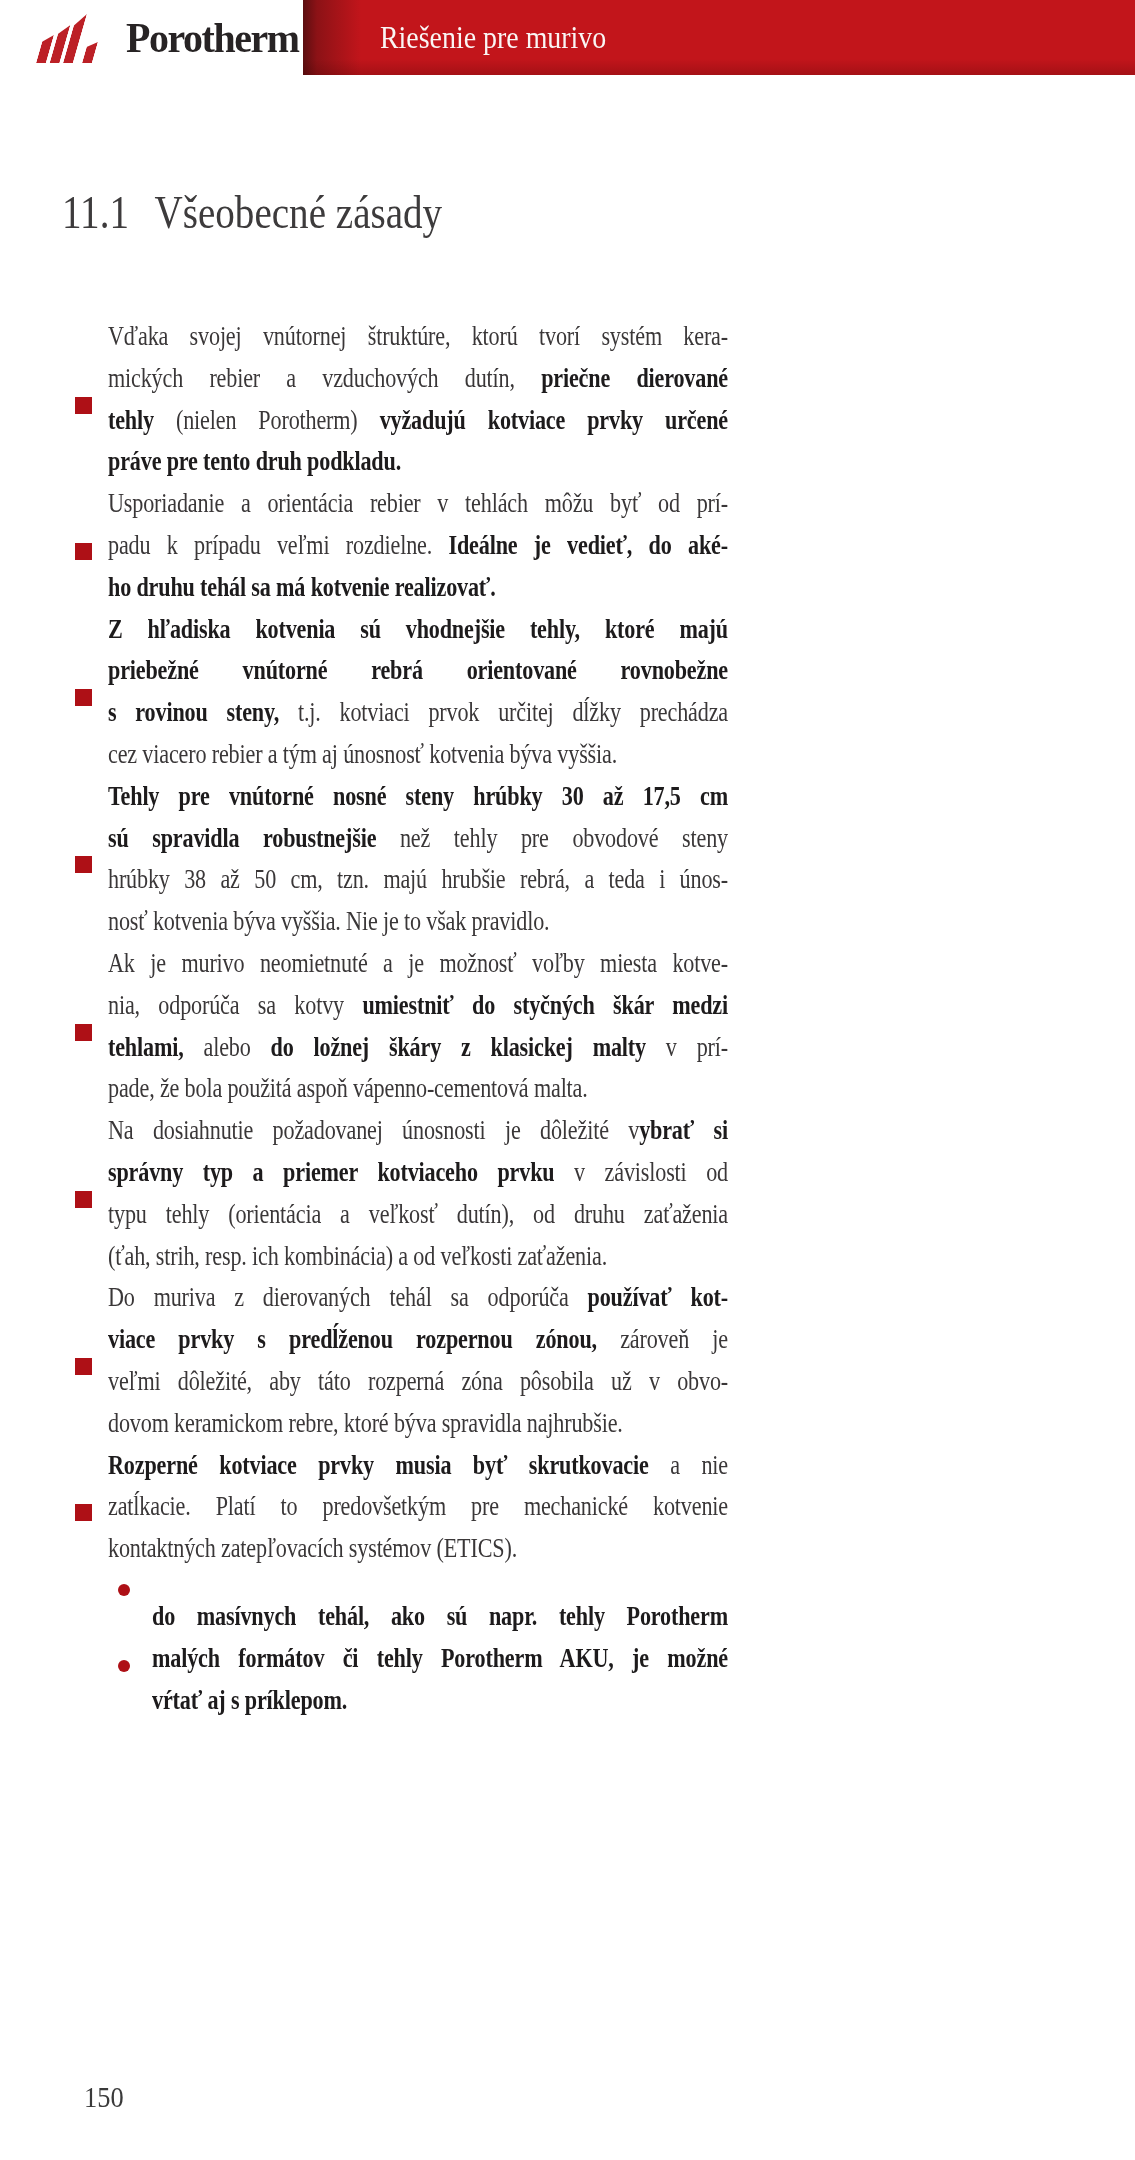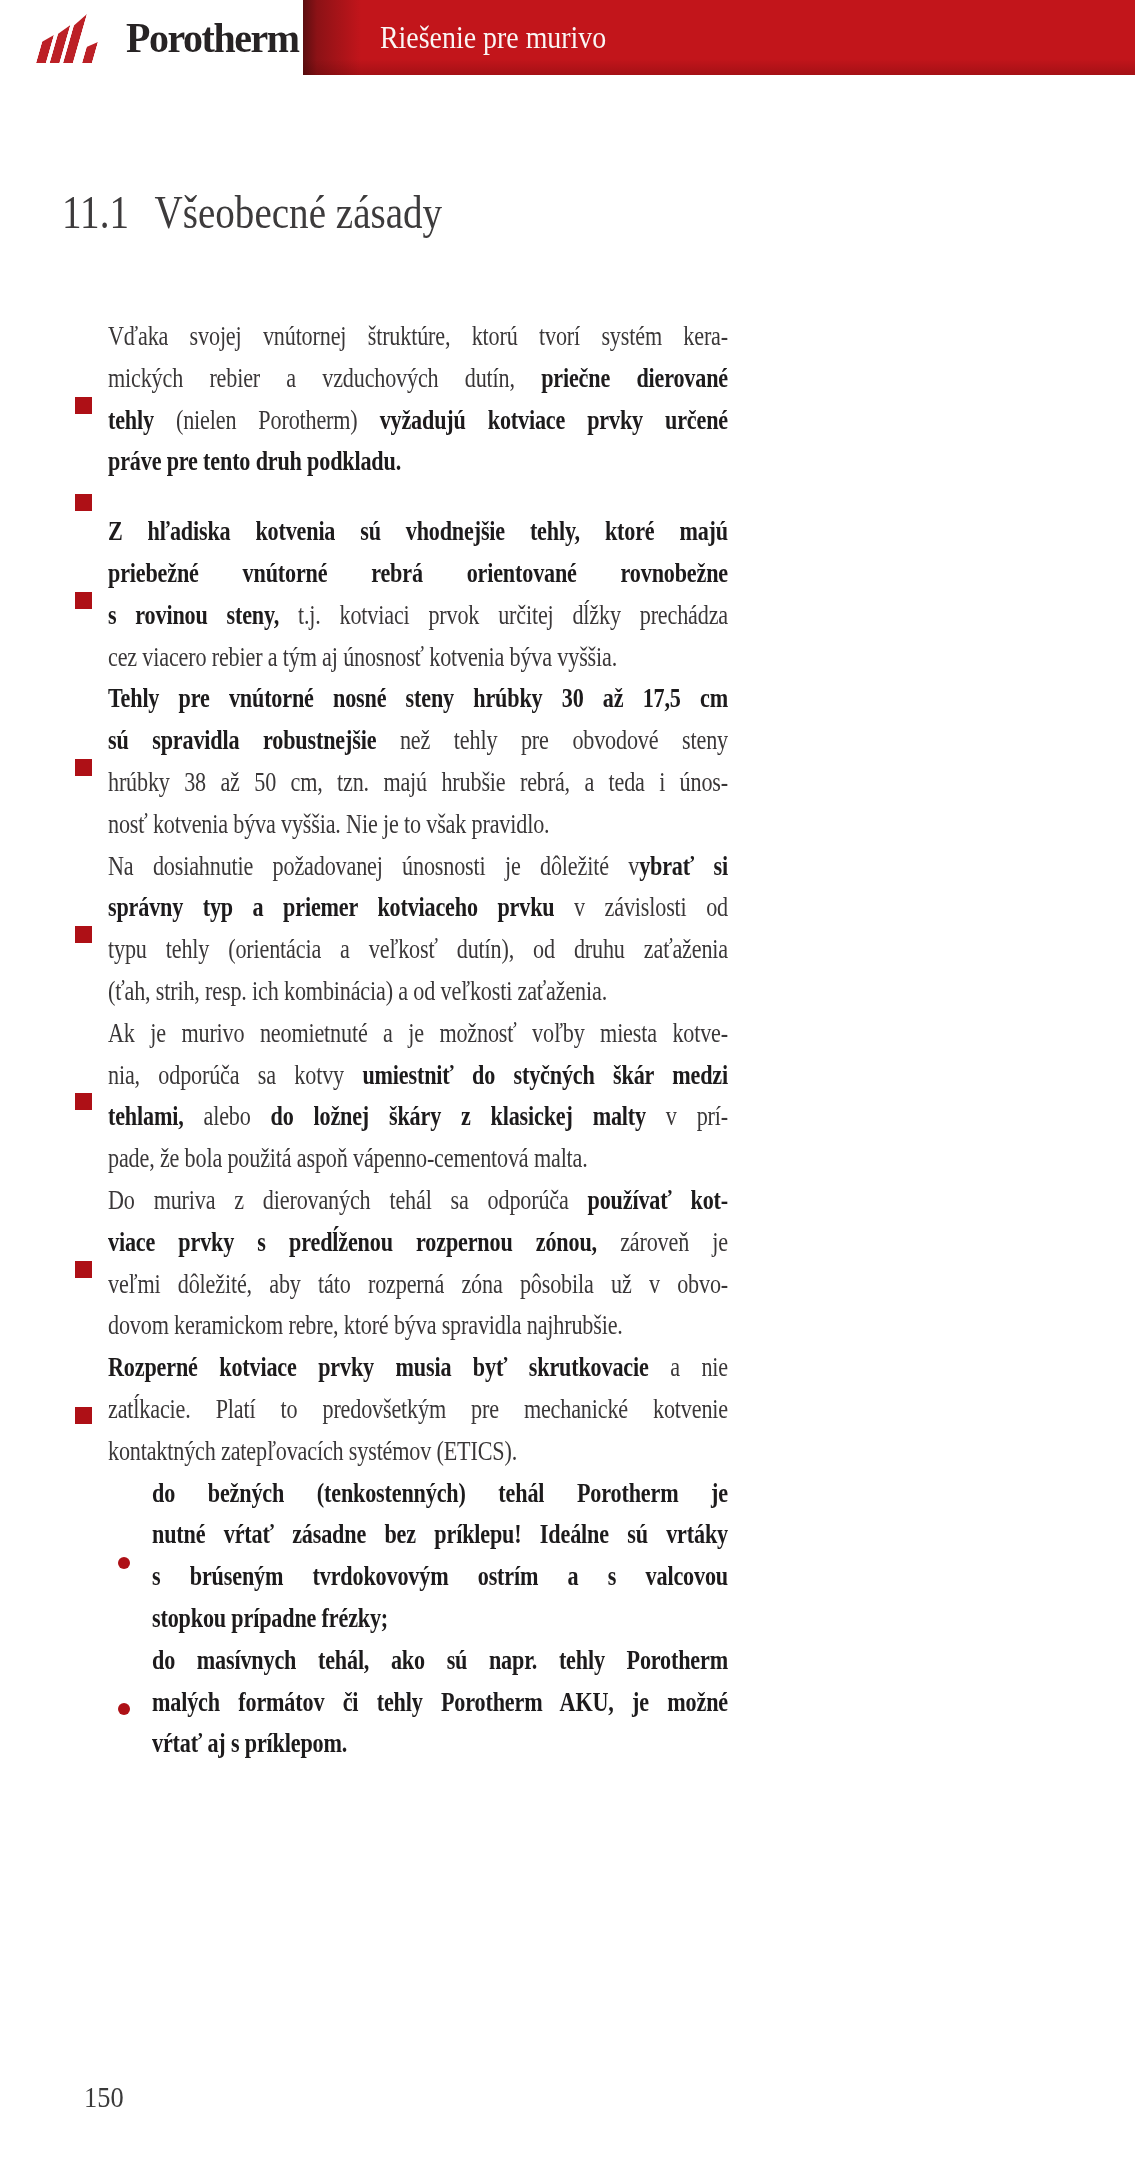--- a/index.html
+++ b/index.html
@@ -98,20 +98,25 @@
         <span class="bullet square-bullet"></span>
         <div class="lines">
           <div class="line"><span>Vďaka svojej vnútornej štruktúre, ktorú tvorí systém kera-</span></div>
           <div class="line"><span>mických rebier a vzduchových dutín, </span><b>priečne dierované</b></div>
           <div class="line"><b>tehly </b><span>(nielen Porotherm) </span><b>vyžadujú kotviace prvky určené</b></div>
           <div class="line last"><b>práve pre tento druh podkladu.</b></div>
         </div>
       </div>
       <div class="item">
         <span class="bullet square-bullet"></span>
+        <div class="lines">
+          <div class="line"><span>Usporiadanie a orientácia rebier v tehlách môžu byť od prí-</span></div>
+          <div class="line"><span>padu k prípadu veľmi rozdielne. </span><b>Ideálne je vedieť, do aké-</b></div>
+          <div class="line last"><b>ho druhu tehál sa má kotvenie realizovať.</b></div>
+        </div>
       </div>
       <div class="item">
         <span class="bullet square-bullet"></span>
         <div class="lines">
           <div class="line"><b>Z hľadiska kotvenia sú vhodnejšie tehly, ktoré majú</b></div>
           <div class="line"><b>priebežné vnútorné rebrá orientované rovnobežne</b></div>
           <div class="line"><b>s rovinou steny, </b><span>t.j. kotviaci prvok určitej dĺžky prechádza</span></div>
           <div class="line last"><span>cez viacero rebier a tým aj únosnosť kotvenia býva vyššia.</span></div>
         </div>
       </div>
@@ -120,33 +125,33 @@
         <div class="lines">
           <div class="line"><b>Tehly pre vnútorné nosné steny hrúbky 30 až 17,5 cm</b></div>
           <div class="line"><b>sú spravidla robustnejšie </b><span>než tehly pre obvodové steny</span></div>
           <div class="line"><span>hrúbky 38 až 50 cm, tzn. majú hrubšie rebrá, a teda i únos-</span></div>
           <div class="line last"><span>nosť kotvenia býva vyššia. Nie je to však pravidlo.</span></div>
         </div>
       </div>
       <div class="item">
         <span class="bullet square-bullet"></span>
         <div class="lines">
-          <div class="line"><span>Na dosiahnutie požadovanej únosnosti je dôležité v</span><b>ybrať si</b></div>
-          <div class="line"><b>správny typ a priemer kotviaceho prvku </b><span>v závislosti od</span></div>
-          <div class="line"><span>typu tehly (orientácia a veľkosť dutín), od druhu zaťaženia</span></div>
-          <div class="line last"><span>(ťah, strih, resp. ich kombinácia) a od veľkosti zaťaženia.</span></div>
+          <div class="line"><span>Ak je murivo neomietnuté a je možnosť voľby miesta kotve-</span></div>
+          <div class="line"><span>nia, odporúča sa kotvy </span><b>umiestniť do styčných škár medzi</b></div>
+          <div class="line"><b>tehlami, </b><span>alebo </span><b>do ložnej škáry z klasickej malty </b><span>v prí-</span></div>
+          <div class="line last"><span>pade, že bola použitá aspoň vápenno-cementová malta.</span></div>
         </div>
       </div>
       <div class="item">
         <span class="bullet square-bullet"></span>
         <div class="lines">
-          <div class="line"><span>Ak je murivo neomietnuté a je možnosť voľby miesta kotve-</span></div>
-          <div class="line"><span>nia, odporúča sa kotvy </span><b>umiestniť do styčných škár medzi</b></div>
-          <div class="line"><b>tehlami, </b><span>alebo </span><b>do ložnej škáry z klasickej malty </b><span>v prí-</span></div>
-          <div class="line last"><span>pade, že bola použitá aspoň vápenno-cementová malta.</span></div>
+          <div class="line"><span>Na dosiahnutie požadovanej únosnosti je dôležité v</span><b>ybrať si</b></div>
+          <div class="line"><b>správny typ a priemer kotviaceho prvku </b><span>v závislosti od</span></div>
+          <div class="line"><span>typu tehly (orientácia a veľkosť dutín), od druhu zaťaženia</span></div>
+          <div class="line last"><span>(ťah, strih, resp. ich kombinácia) a od veľkosti zaťaženia.</span></div>
         </div>
       </div>
       <div class="item">
         <span class="bullet square-bullet"></span>
         <div class="lines">
           <div class="line"><span>Do muriva z dierovaných tehál sa odporúča </span><b>používať kot-</b></div>
           <div class="line"><b>viace prvky s predĺženou rozpernou zónou, </b><span>zároveň je</span></div>
           <div class="line"><span>veľmi dôležité, aby táto rozperná zóna pôsobila už v obvo-</span></div>
           <div class="line last"><span>dovom keramickom rebre, ktoré býva spravidla najhrubšie.</span></div>
         </div>
@@ -154,26 +159,20 @@
       <div class="item">
         <span class="bullet square-bullet"></span>
         <div class="lines">
           <div class="line"><b>Rozperné kotviace prvky musia byť skrutkovacie </b><span>a nie</span></div>
           <div class="line"><span>zatĺkacie. Platí to predovšetkým pre mechanické kotvenie</span></div>
           <div class="line last"><span>kontaktných zatepľovacích systémov (ETICS).</span></div>
         </div>
       </div>
       <div class="item sub">
         <span class="bullet dot-bullet"></span>
-        <div class="lines">
-          <div class="line"><b>do bežných (tenkostenných) tehál Porotherm je</b></div>
-          <div class="line"><b>nutné vŕtať zásadne bez príklepu! Ideálne sú vrtáky</b></div>
-          <div class="line"><b>s brúseným tvrdokovovým ostrím a s valcovou</b></div>
-          <div class="line last"><b>stopkou prípadne frézky;</b></div>
-        </div>
       </div>
       <div class="item sub">
         <span class="bullet dot-bullet"></span>
         <div class="lines">
           <div class="line"><b>do masívnych tehál, ako sú napr. tehly Porotherm</b></div>
           <div class="line"><b>malých formátov či tehly Porotherm AKU, je možné</b></div>
           <div class="line last"><b>vŕtať aj s príklepom.</b></div>
         </div>
       </div>
     </div>

